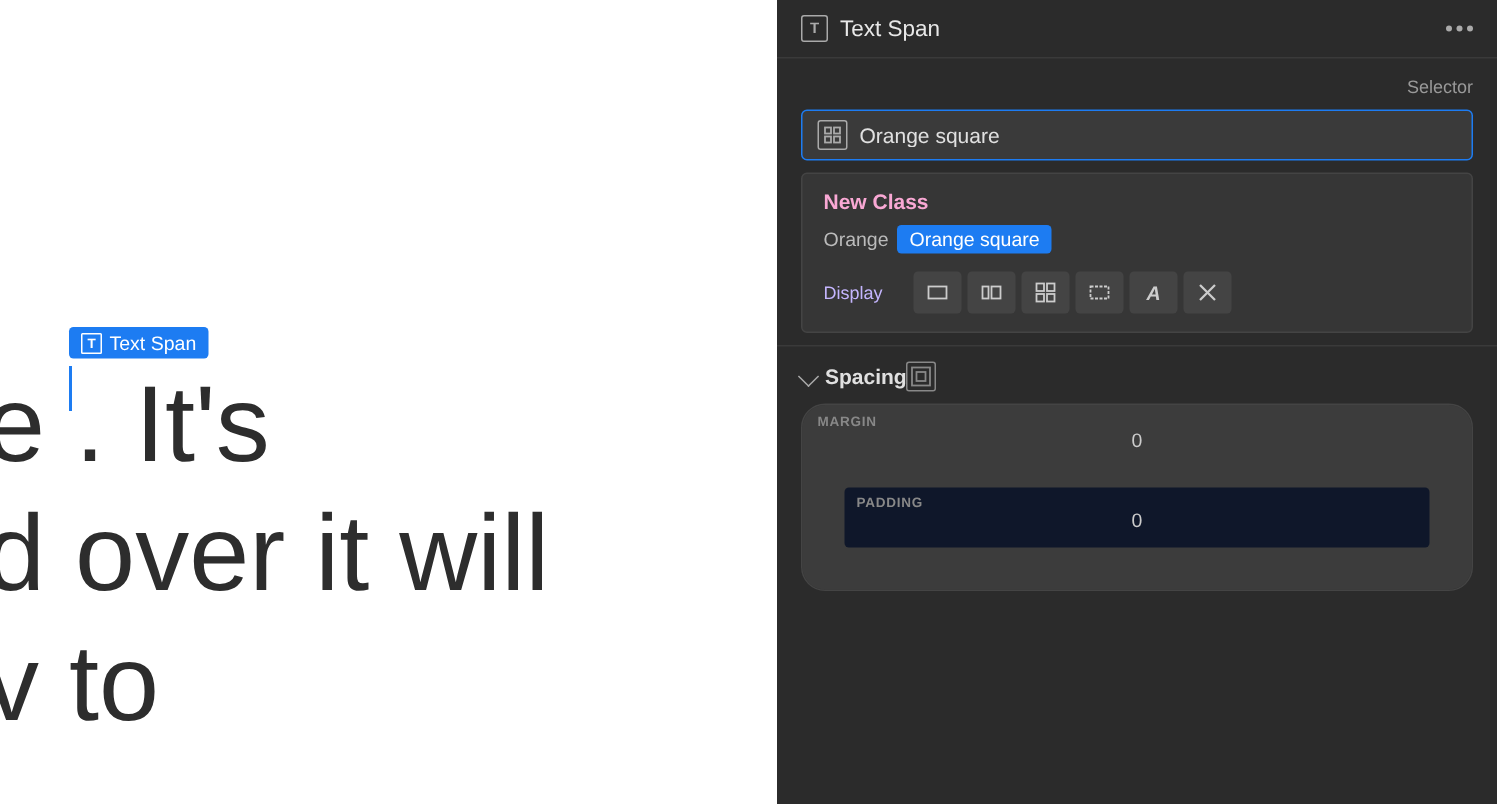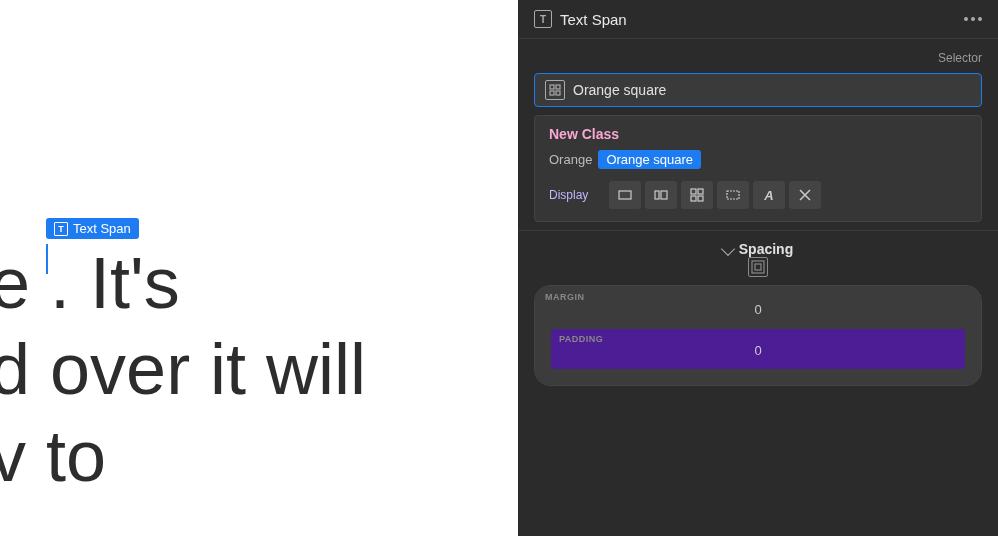--- a/index.html
+++ b/index.html
@@ -255,21 +255,20 @@
     .spacing-section {
       margin-top: 8px;
       border-top: 1px solid #3a3a3a;
     }
 
     .spacing-header {
       display: flex;
       align-items: center;
       justify-content: flex-start;
       padding: 10px 16px 8px;
-      flex-direction: column;
     }
 
     .spacing-header-left {
       display: flex;
       align-items: center;
       gap: 6px;
       font-size: 14px;
       font-weight: 600;
       color: #e0e0e0;
     }
@@ -321,22 +320,22 @@
     }
 
     .margin-value {
       font-size: 13px;
       color: #ccc;
       text-align: center;
       padding: 8px 0 4px;
     }
 
     .padding-box {
-      background: #4c1d95;
-      margin: 8px;
+      background: #0f172a;
+      margin: 20px;
       border-radius: 3px;
       position: relative;
       padding: 6px;
       min-height: 40px;
     }
 
     .padding-label {
       font-size: 9px;
       font-weight: 700;
       color: #888;

